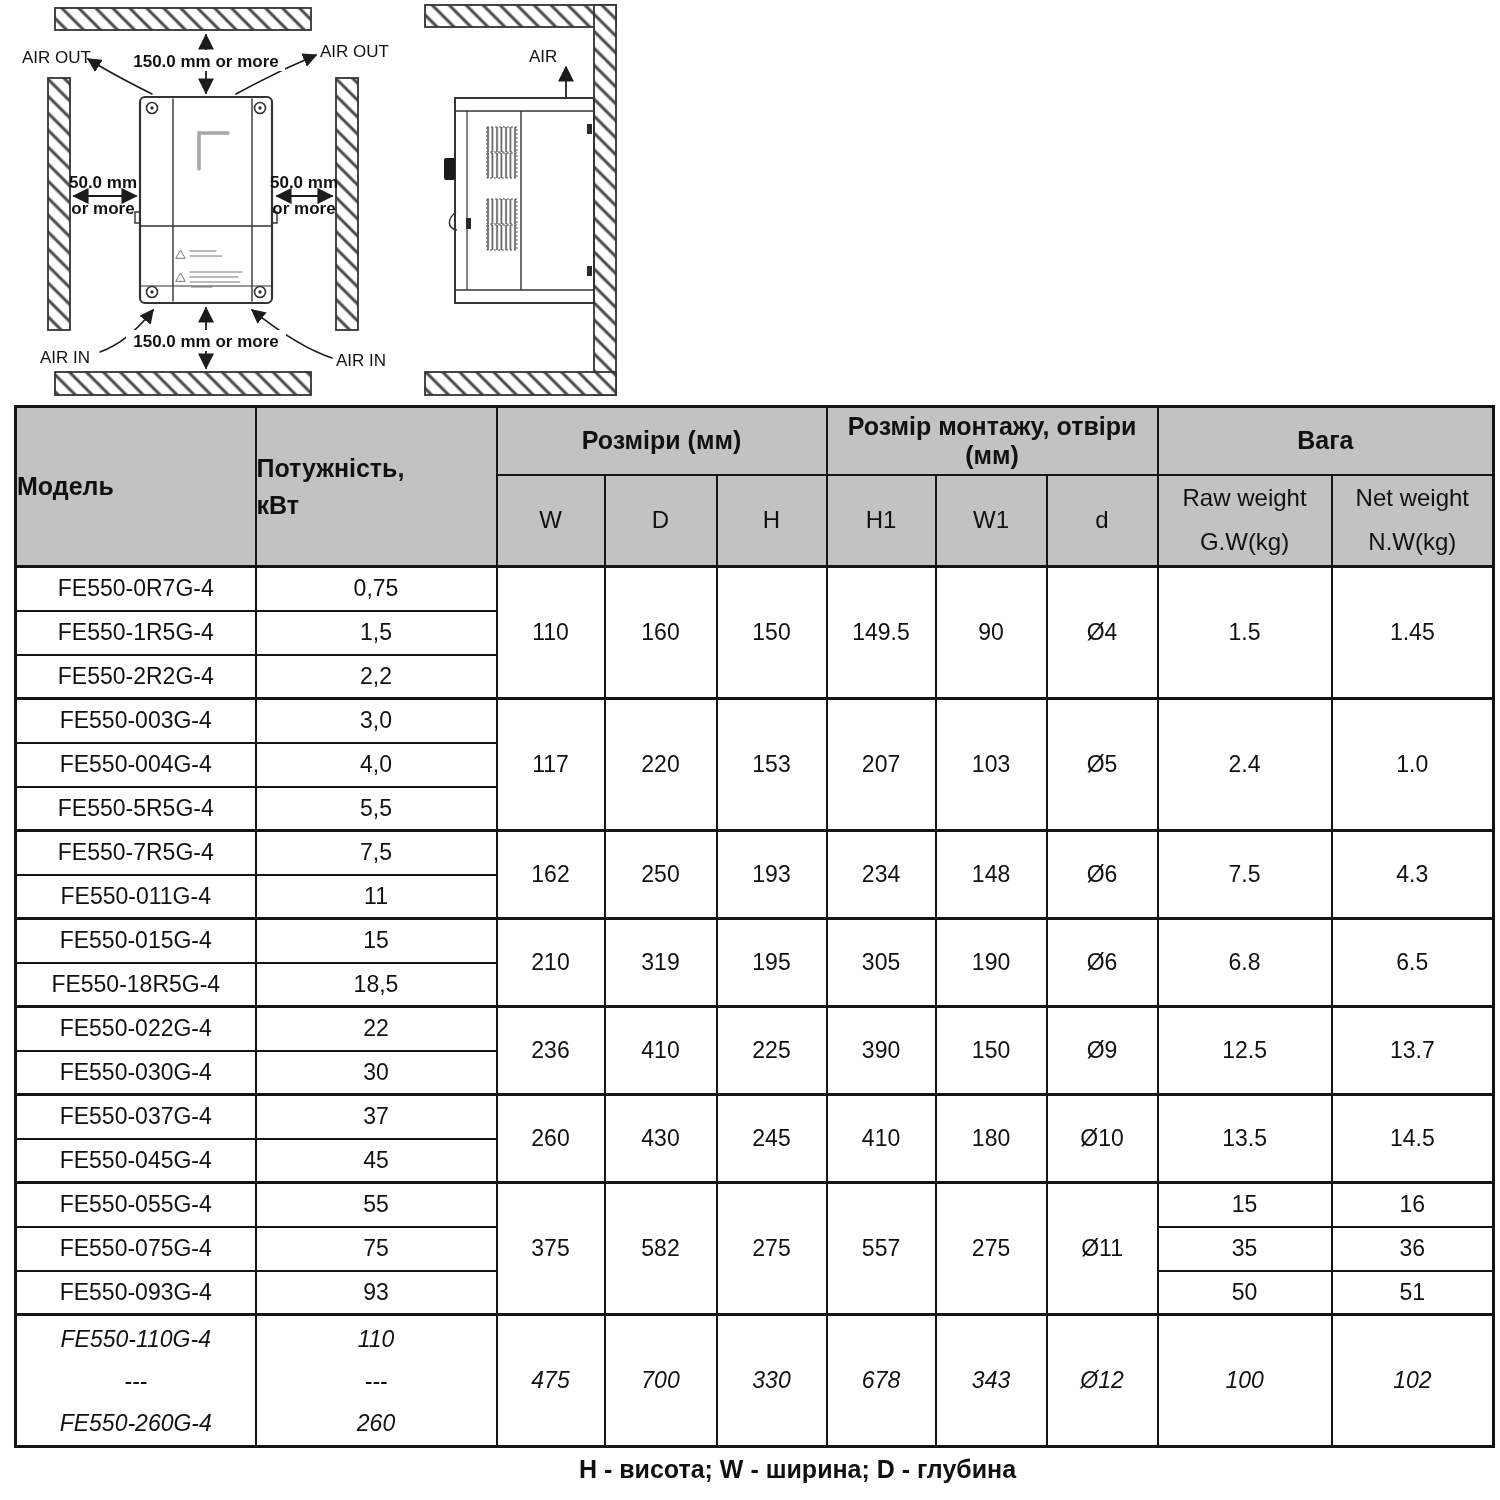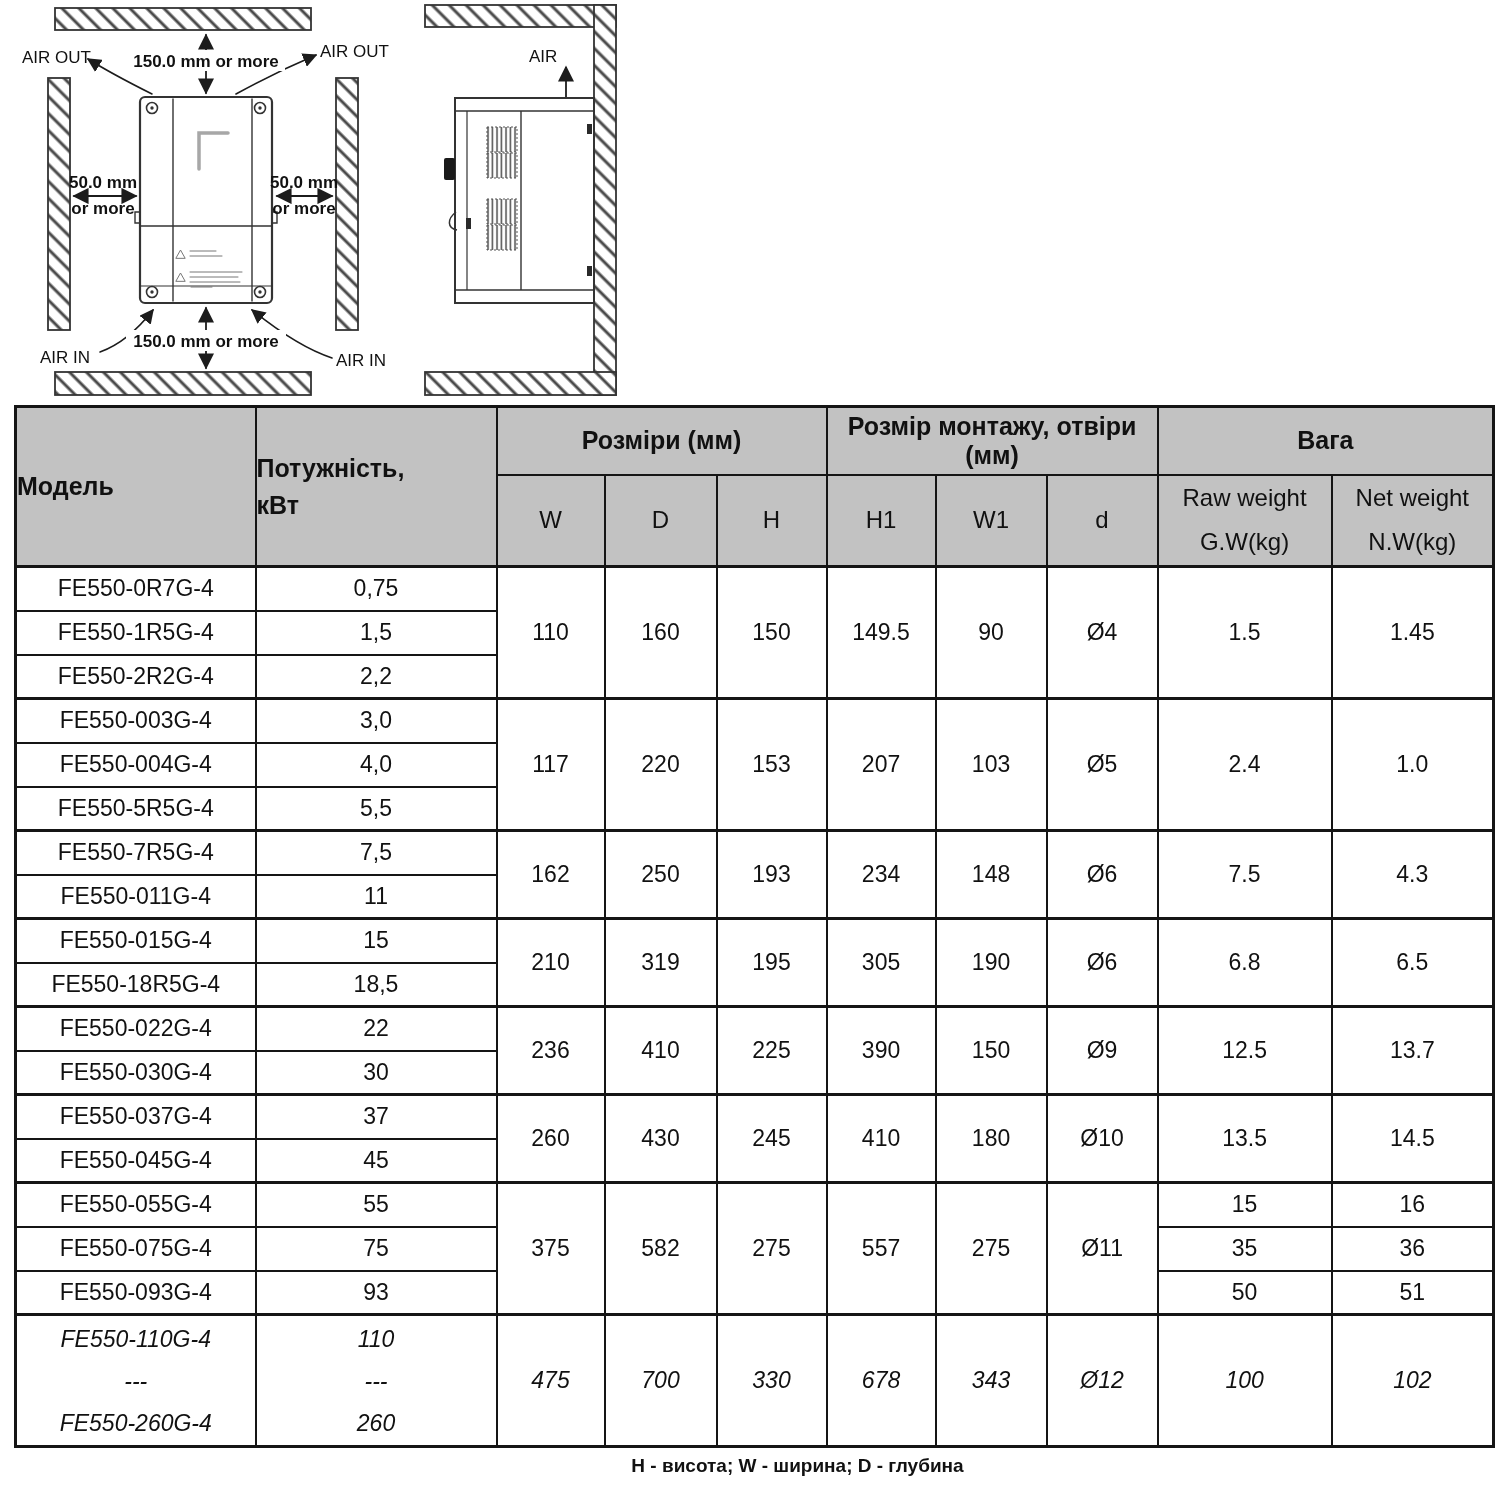--- a/index.html
+++ b/index.html
@@ -23,21 +23,21 @@
   .th-mount{font-size:22px;}
   .th-weight-main{font-size:26px;}
   .th-weight div{line-height:1;}
   .th-weight div+div{margin-top:20px;}
   .spec-table tbody tr{height:44px;}
   .spec-table tbody tr.tall{height:132px;font-style:italic;}
   .spec-table tbody td{font-size:23px;text-align:center;vertical-align:middle;}
   .spec-table tbody tr.group-start td{border-top:3px solid #151515;}
   .spec-table td.multiline div{line-height:42px;}
   .footer-legend{position:absolute;left:0;top:1455px;width:1500px;box-sizing:border-box;
-                 padding-left:95px;text-align:center;font-size:19px;font-weight:bold;}
+                 padding-left:95px;text-align:center;font-size:25px;font-weight:bold;}
 </style>
 </head>
 <body>
 
 <div class="page">
 
   <svg class="diagram-svg" width="1500" height="400" viewBox="0 0 1500 400">
     <defs>
       <pattern id="hatch" width="12" height="12" patternUnits="userSpaceOnUse" patternTransform="rotate(-45)">
         <rect width="12" height="12" fill="#fff"></rect>

